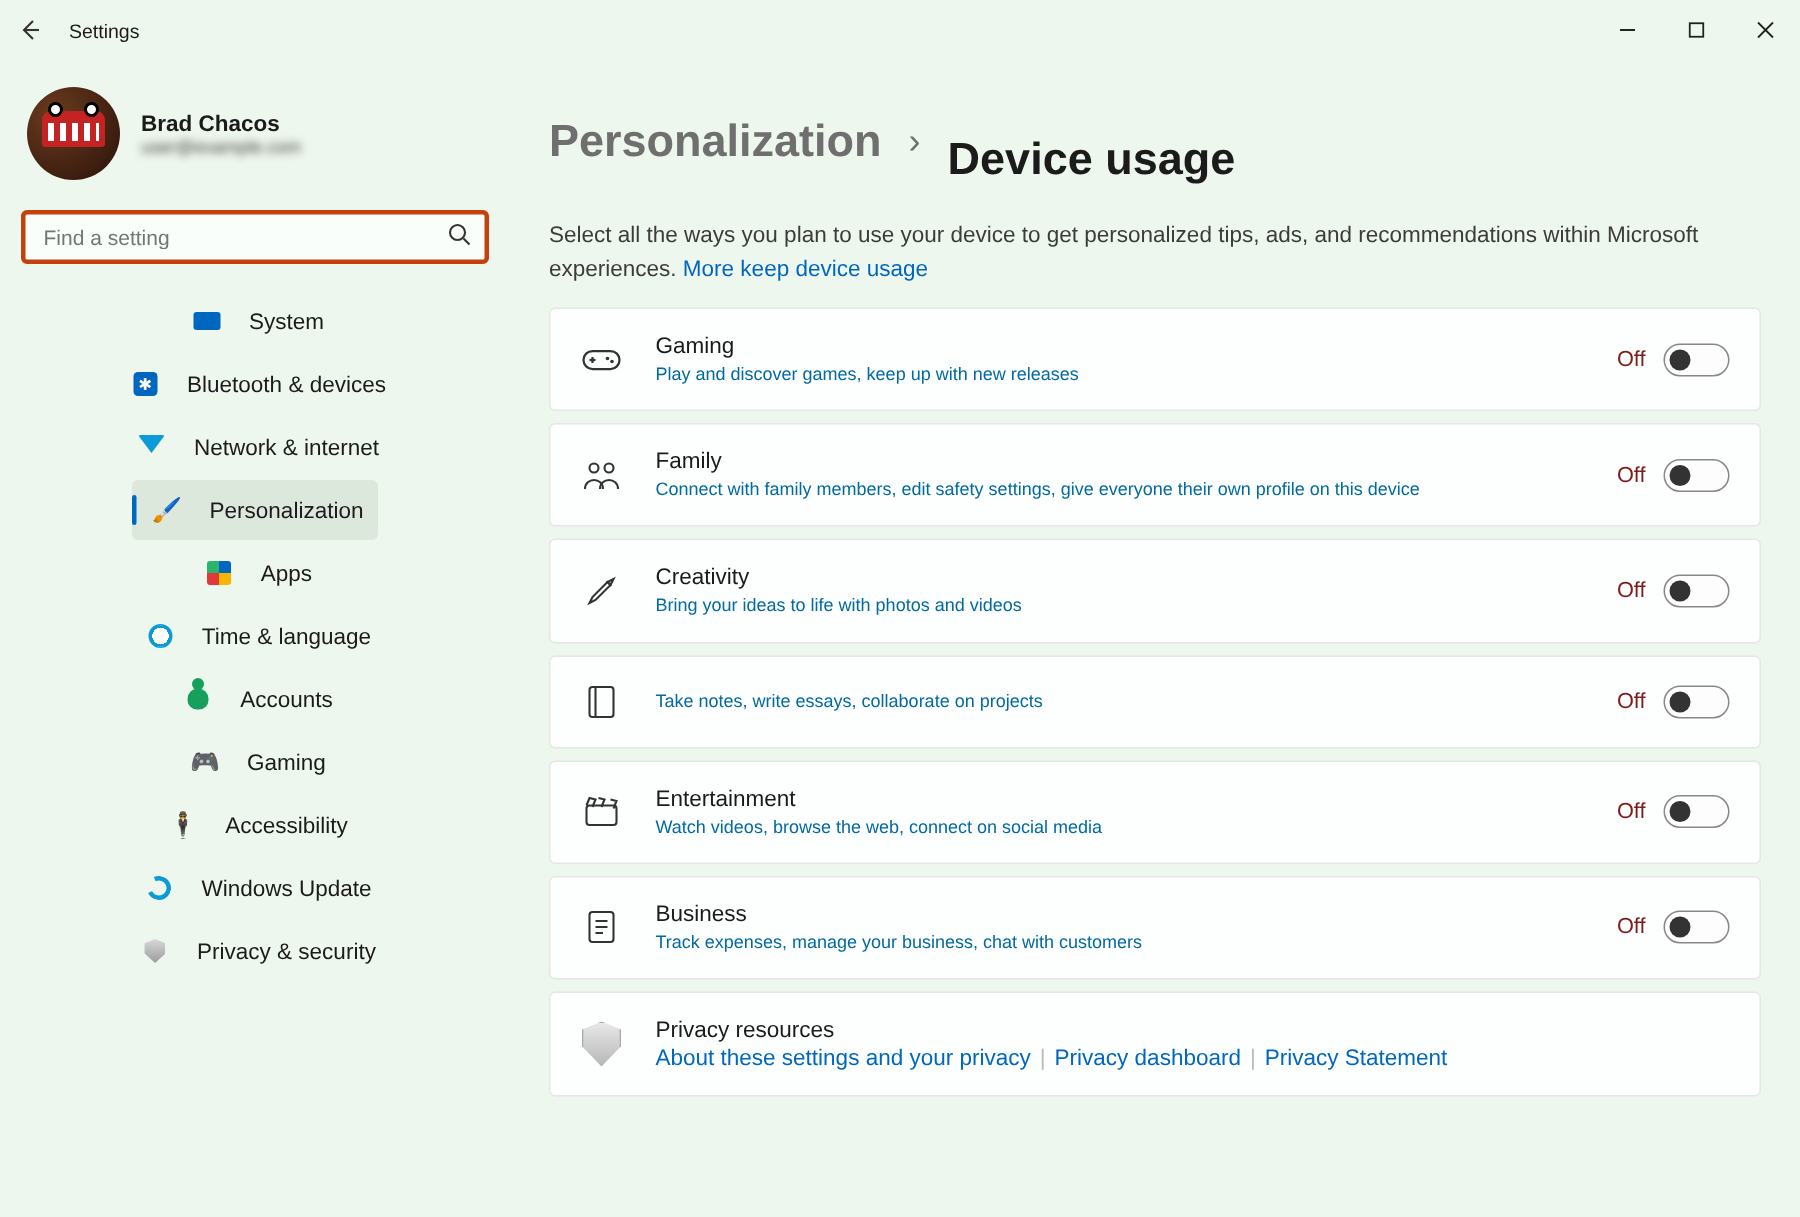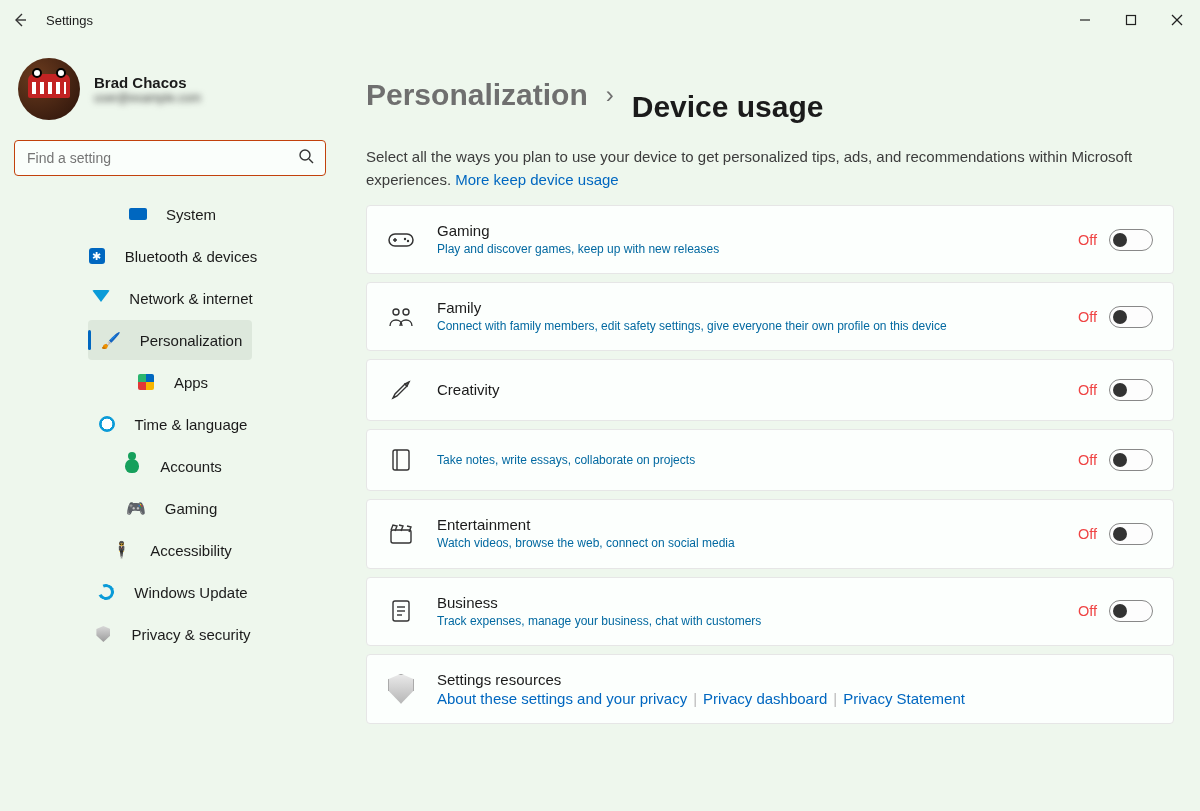--- a/index.html
+++ b/index.html
@@ -15,21 +15,21 @@
   .sidebar { width: 340px; padding: 12px 10px 0 10px; }
   .profile { display:flex; align-items:center; gap:14px; padding: 6px 4px 20px 8px; }
   .avatar { width:62px; height:62px; border-radius:50%; background:radial-gradient(circle at 30% 30%, #6a3b1e, #2a120a); position:relative; overflow:hidden; }
   .avatar::before { content:""; position:absolute; top:16px; left:10px; width:42px; height:24px; background:#c32323; border-radius:6px 6px 2px 2px; }
   .avatar::after { content:""; position:absolute; top:24px; left:14px; width:34px; height:12px; background:repeating-linear-gradient(90deg,#fff 0 4px,#c32323 4px 8px); clip-path: polygon(0 0,100% 0,100% 100%,0 100%); }
   .avatar .eyes { position:absolute; top:10px; left:14px; display:flex; gap:14px; }
   .avatar .eye { width:10px; height:10px; background:#fff; border-radius:50%; border:2px solid #000; }
   .profile-name { font-weight:600; font-size:15px; }
   .profile-email { font-size:12px; color:#3a3a3a; filter: blur(3px); user-select:none; }
   .search-wrap { padding: 0 4px 18px 4px; }
-  .search { width:100%; height:36px; border:1px solid #c2410c; border-radius:4px; background:#fafefb; padding:0 38px 0 12px; font-size:14px; }
+  .search { width:100%; height:36px; border:3px solid #c2410c; border-radius:4px; background:#fafefb; padding:0 38px 0 12px; font-size:14px; }
   .search-box { position:relative; }
   .search-ico { position:absolute; right:12px; top:8px; font-size:15px; color:#333; }
   .nav { display:flex; flex-direction:column; gap:2px;align-items:center; }
   .nav-item { display:flex; align-items:center; gap:18px; height:40px; padding:0 10px 0 14px; border-radius:4px; font-size:15px; cursor:pointer; position:relative; }
   .nav-item.active { background:#dde8dc; }
   .nav-item.active::before { content:""; position:absolute; left:0; top:10px; bottom:10px; width:3px; background:#0067c0; border-radius:2px; }
   .nav-ico { width:20px; height:20px; display:flex; align-items:center; justify-content:center; font-size:16px; }
   
   .main { flex:1; padding: 26px 26px 0 26px; overflow:auto; }
   .breadcrumb { display:flex; align-items:center; gap:18px; font-size:30px; margin-bottom:22px; }
@@ -38,21 +38,21 @@
   .bc-leaf { font-weight:600;margin-top:24px; }
   .desc { font-size:15px; color:#3c3c3c; line-height:1.5; max-width:790px; margin-bottom:14px; }
   .desc a { color:#0067c0; text-decoration:none; font-weight:400; }
   .cards { display:flex; flex-direction:column; gap:8px; }
   .card { background:#fcfffd; border:1px solid #e6e6e6; border-radius:4px; padding:16px 20px 16px 20px; display:flex; align-items:center; gap:22px; }
   .card-ico { width:28px; height:28px; display:flex; align-items:center; justify-content:center; color:#2b2b2b; font-size:20px; flex-shrink:0; }
   .card-text { flex:1; }
   .card-title { font-size:15px; font-weight:400; color:#1b1b1b; margin-bottom:2px; }
   .card-sub { font-size:12px; color:#0369a1; line-height:1.35; max-width:520px; }
   .toggle-wrap { display:flex; align-items:center; gap:12px; }
-  .toggle-label { font-size:14.5px; color:#ef4444; }
+  .toggle-label { font-size:14.5px; color:#7f1d1d; }
   .toggle { width:44px; height:22px; border-radius:11px; background:#fdfdfd; border:1px solid #888; position:relative; cursor:pointer; }
   .toggle::after { content:""; position:absolute; left:3px; top:3px; width:14px; height:14px; background:#333; border-radius:50%; }
   .priv-links { font-size:15px; }
   .priv-links a { color:#0067c0; text-decoration:none; }
   .priv-links .sep { color:#bbb; margin:0 6px; }
   .shield { width:26px; height:30px; background:linear-gradient(180deg,#e8e8e8,#b8b8b8); clip-path: polygon(50% 0,100% 18%,100% 55%,50% 100%,0 55%,0 18%); border:1px solid #aaa; }
   
   .ic-system { width:18px; height:12px; background:#0067c0; border-radius:2px; display:block; }
   .ic-bt { width:16px; height:16px; background:#0067c0; border-radius:3px; color:#fff; font-size:11px; display:flex; align-items:center; justify-content:center; }
   .ic-net { width:0; height:0; border-left:9px solid transparent; border-right:9px solid transparent; border-top:12px solid #0a9bd8; border-radius:2px; transform: translateY(-2px); }
@@ -240,20 +240,21 @@
 
       <div class="card">
         <div class="card-ico">
             <svg width="24" height="24" viewBox="0 0 24 24">
               <path d="M4 20l4-2 10-10-2-2L6 16l-2 4z" fill="none" stroke="#333" stroke-width="1.4"></path>
               <path d="M20 4l-4 2 2 2 2-4z" fill="none" stroke="#333" stroke-width="1.4"></path>
             </svg>
           </div>
         <div class="card-text">
             <div class="card-title">Creativity</div>
+            <div class="card-sub">Bring your ideas to life with photos and videos</div>
           </div>
         <div class="toggle-wrap">
             <span class="toggle-label">Off</span>
             <div class="toggle"></div>
           </div>
       </div>
 
       <div class="card">
         <div class="card-ico">
             <svg width="22" height="24" viewBox="0 0 22 24">
@@ -304,21 +305,21 @@
             <span class="toggle-label">Off</span>
             <div class="toggle"></div>
           </div>
       </div>
 
       <div class="card">
         <div class="card-ico">
             <span class="shield"></span>
           </div>
         <div class="card-text">
-          <div class="card-title">Settings resources</div>
+          <div class="card-title">Privacy resources</div>
           <div class="priv-links">
             <a href="#">About these settings and your privacy</a><span class="sep">|</span><a href="#">Privacy dashboard</a><span class="sep">|</span><a href="#">Privacy Statement</a>
           </div>
         </div>
       </div>
 
     </div>
   </main>
 </div>
 

